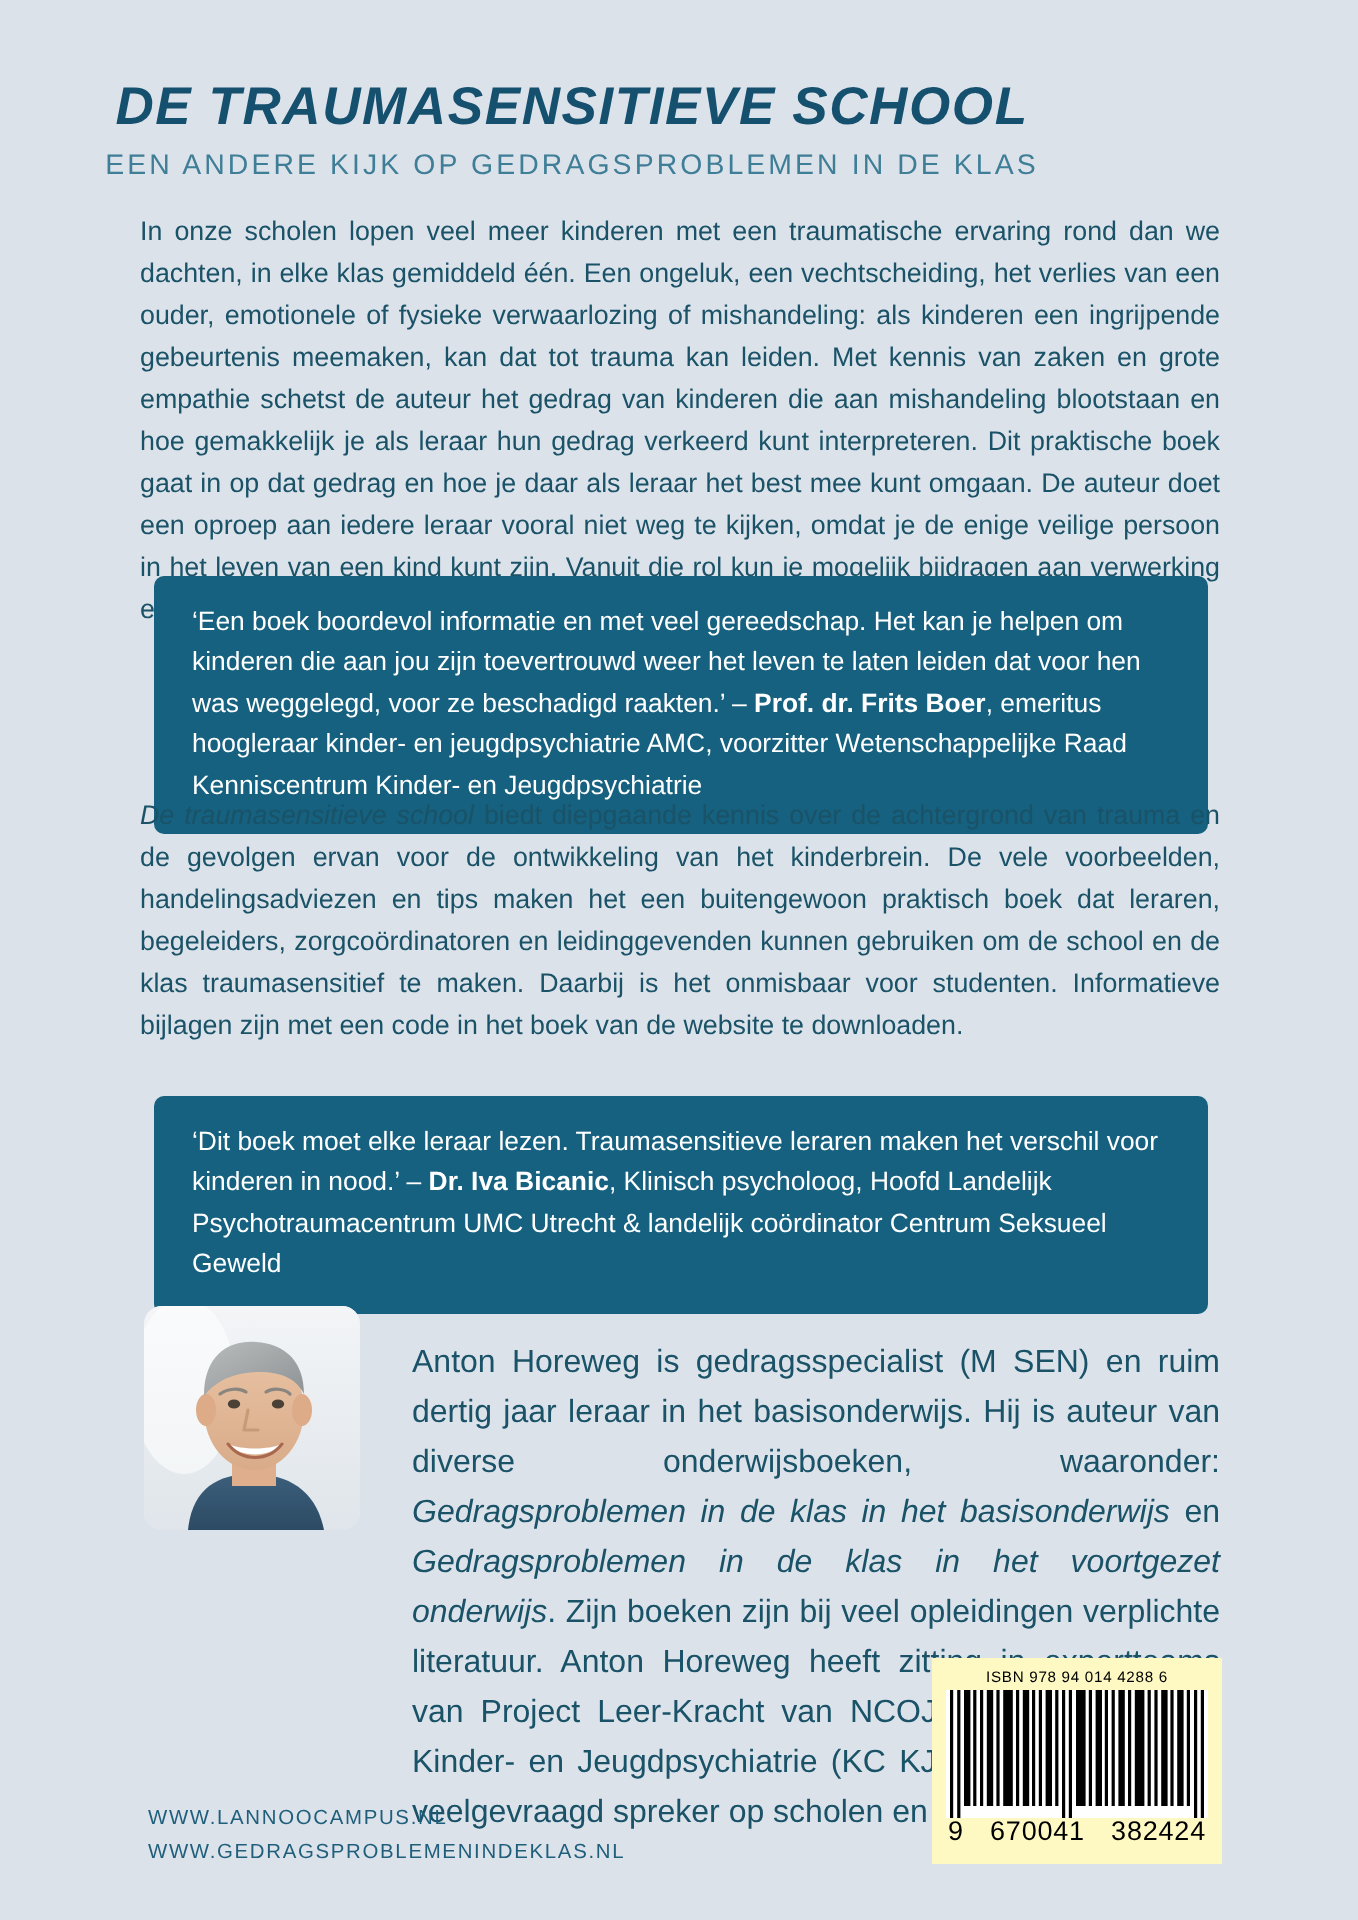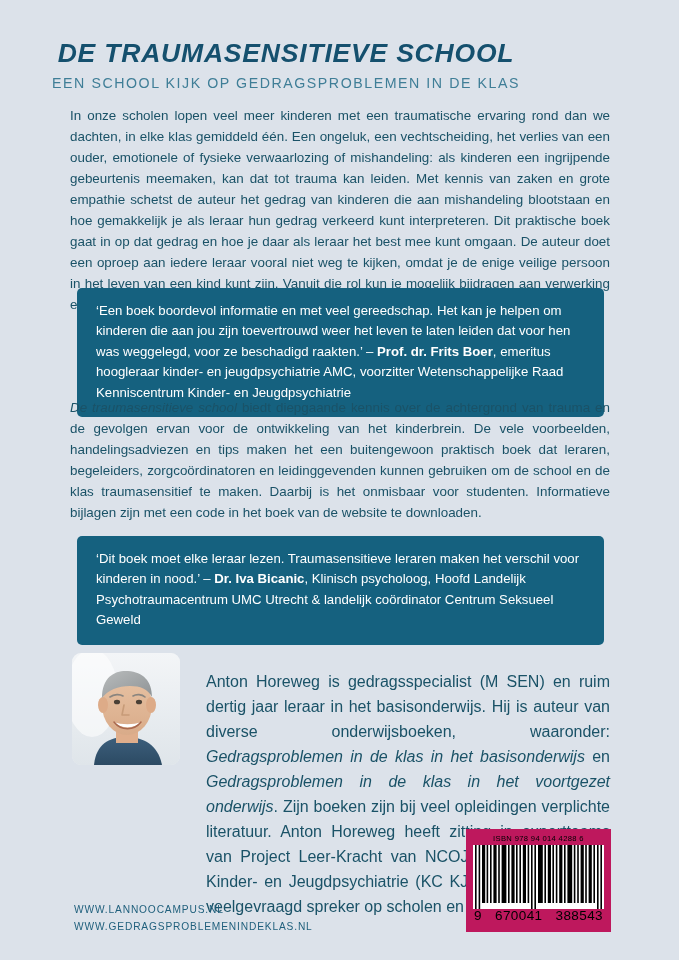--- a/index.html
+++ b/index.html
@@ -80,21 +80,21 @@
   .quote-text {
     font-size: 13.2px;
     line-height: 1.55;
     color: #ffffff;
     margin: 0;
     text-align: left;
   }
   .quote-text b { font-weight: bold; }
 
   #quote-1 { top: 288px; }
-  #quote-2 { top: 536px; }
+  #quote-2 { top: 548px; }
 
   
   .author-block {
     position: absolute;
     left: 70px;
     top: 653px;
     width: 540px;
   }
   .author-photo {
     position: absolute;
@@ -127,21 +127,21 @@
   }
   .footer-urls div { white-space: nowrap; }
 
   
   .barcode-box {
     position: absolute;
     left: 466px;
     top: 829px;
     width: 145px;
     height: 103px;
-    background: #be185d;
+    background: #fef9c3;
     box-sizing: border-box;
     padding: 4px 7px 3px 7px;
   }
   .isbn-label {
     font-family: "Liberation Sans", sans-serif;
     font-size: 7.6px;
     letter-spacing: 0.35px;
     text-align: center;
     color: #000000;
     margin: 1px 0 2px 0;
@@ -166,21 +166,21 @@
   }
   .barcode-digits span { white-space: pre; }
 </style>
 </head>
 <body>
 
 <div class="page">
 
   <div class="title-block">
     <h1 class="book-title">DE TRAUMASENSITIEVE SCHOOL</h1>
-    <h2 class="book-subtitle">EEN SCHOOL KIJK OP GEDRAGSPROBLEMEN IN DE KLAS</h2>
+    <h2 class="book-subtitle">EEN ANDERE KIJK OP GEDRAGSPROBLEMEN IN DE KLAS</h2>
   </div>
 
   <div class="body-col" id="intro-para">
     <p class="para">In onze scholen lopen veel meer kinderen met een traumatische ervaring rond dan we dachten, in elke klas gemiddeld één. Een ongeluk, een vechtscheiding, het verlies van een ouder, emotionele of fysieke verwaarlozing of mishandeling: als kinderen een ingrijpende gebeurtenis meemaken, kan dat tot trauma kan leiden. Met kennis van zaken en grote empathie schetst de auteur het gedrag van kinderen die aan mishandeling blootstaan en hoe gemakkelijk je als leraar hun gedrag verkeerd kunt interpreteren. Dit praktische boek gaat in op dat gedrag en hoe je daar als leraar het best mee kunt omgaan. De auteur doet een oproep aan iedere leraar vooral niet weg te kijken, omdat je de enige veilige persoon in het leven van een kind kunt zijn. Vanuit die rol kun je mogelijk bijdragen aan verwerking en herstel.</p>
   </div>
 
   <div class="quote-box" id="quote-1">
     <p class="quote-text"><span>‘Een boek boordevol informatie en met veel gereedschap. Het kan je helpen om kinderen die aan jou zijn toevertrouwd weer het leven te laten leiden dat voor hen was weggelegd, voor ze beschadigd raakten.’ – </span><b>Prof. dr. Frits Boer</b><span>, emeritus hoogleraar kinder- en jeugdpsychiatrie AMC, voorzitter Wetenschappelijke Raad Kenniscentrum Kinder- en Jeugdpsychiatrie</span></p>
   </div>
 
@@ -273,17 +273,17 @@
         <rect x="112.2" y="0" width="1.6" height="58"></rect>
         <rect x="115.6" y="0" width="3.2" height="58"></rect>
         <rect x="120.4" y="0" width="1.6" height="58"></rect>
         <rect x="124" y="0" width="1.6" height="64"></rect>
         <rect x="127.4" y="0" width="1.6" height="64"></rect>
       </g>
     </svg>
     <p class="barcode-digits">
       <span>9</span>
       <span>670041</span>
-      <span>388543</span>
+      <span>382424</span>
     </p>
   </div>
 
 </div>
 
 </body></html>

